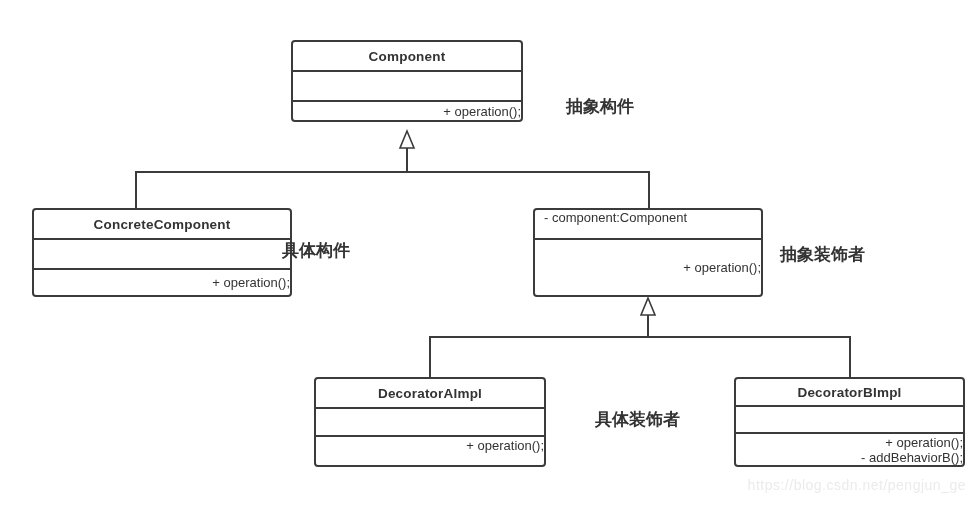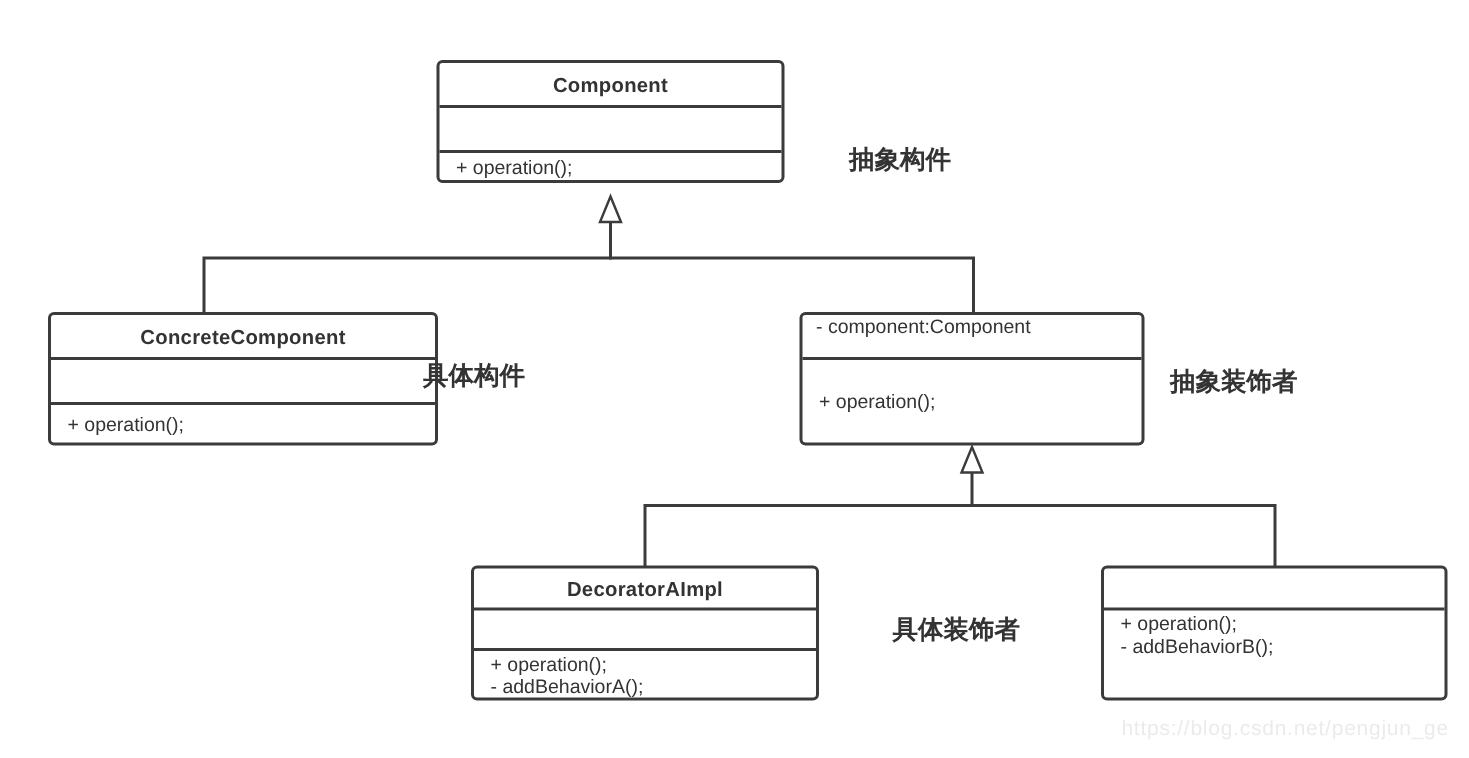--- a/index.html
+++ b/index.html
@@ -17,21 +17,21 @@
     font-weight:bold;font-size:13.5px;letter-spacing:.2px;
   }
   .sec-attrs{
     height:28px;border-bottom:2px solid #3b3b3b;display:flex;align-items:flex-start;
     font-size:13px;padding-left:9px;
   }
   .sec-attrs.empty{padding-left:0;}
   .two-line .sec-attrs{height:26px;}
   .sec-methods{
     flex:1;display:flex;flex-direction:column;justify-content:center;
-    font-size:13px;padding-left:11px;line-height:15px;
+    font-size:13px;padding-left:0;line-height:15px;align-items:flex-end;
   }
   .two-line .sec-methods{justify-content:flex-start;padding-top:1px;line-height:15px;}
   .zh-label{
     position:absolute;font-weight:bold;font-size:17px;color:#333333;white-space:nowrap;
   }
   .watermark{
     position:absolute;right:13px;top:477px;font-size:14px;color:#ebebeb;
     letter-spacing:.5px;white-space:nowrap;
   }
 </style>
@@ -76,25 +76,25 @@
     <div class="sec-methods">
       <span>+ operation();</span>
     </div>
   </div>
 
   <div class="class-box two-line" style="left:314px;top:377px;width:232px;height:90px;">
     <div class="sec-title">DecoratorAImpl</div>
     <div class="sec-attrs empty"></div>
     <div class="sec-methods">
       <span>+ operation();</span>
-      <span>- addBehaviorA();</span>
     </div>
   </div>
 
   <div class="class-box two-line" style="left:734px;top:377px;width:231px;height:90px;">
+    <div class="sec-title">DecoratorBImpl</div>
     <div class="sec-attrs empty"></div>
     <div class="sec-methods">
       <span>+ operation();</span>
       <span>- addBehaviorB();</span>
     </div>
   </div>
 
   <div class="zh-label" style="left:566px;top:95px;">抽象构件</div>
   <div class="zh-label" style="left:282px;top:239px;font-family:Liberation Mono, monospace;">具体构件</div>
   <div class="zh-label" style="left:780px;top:243px;">抽象装饰者</div>

